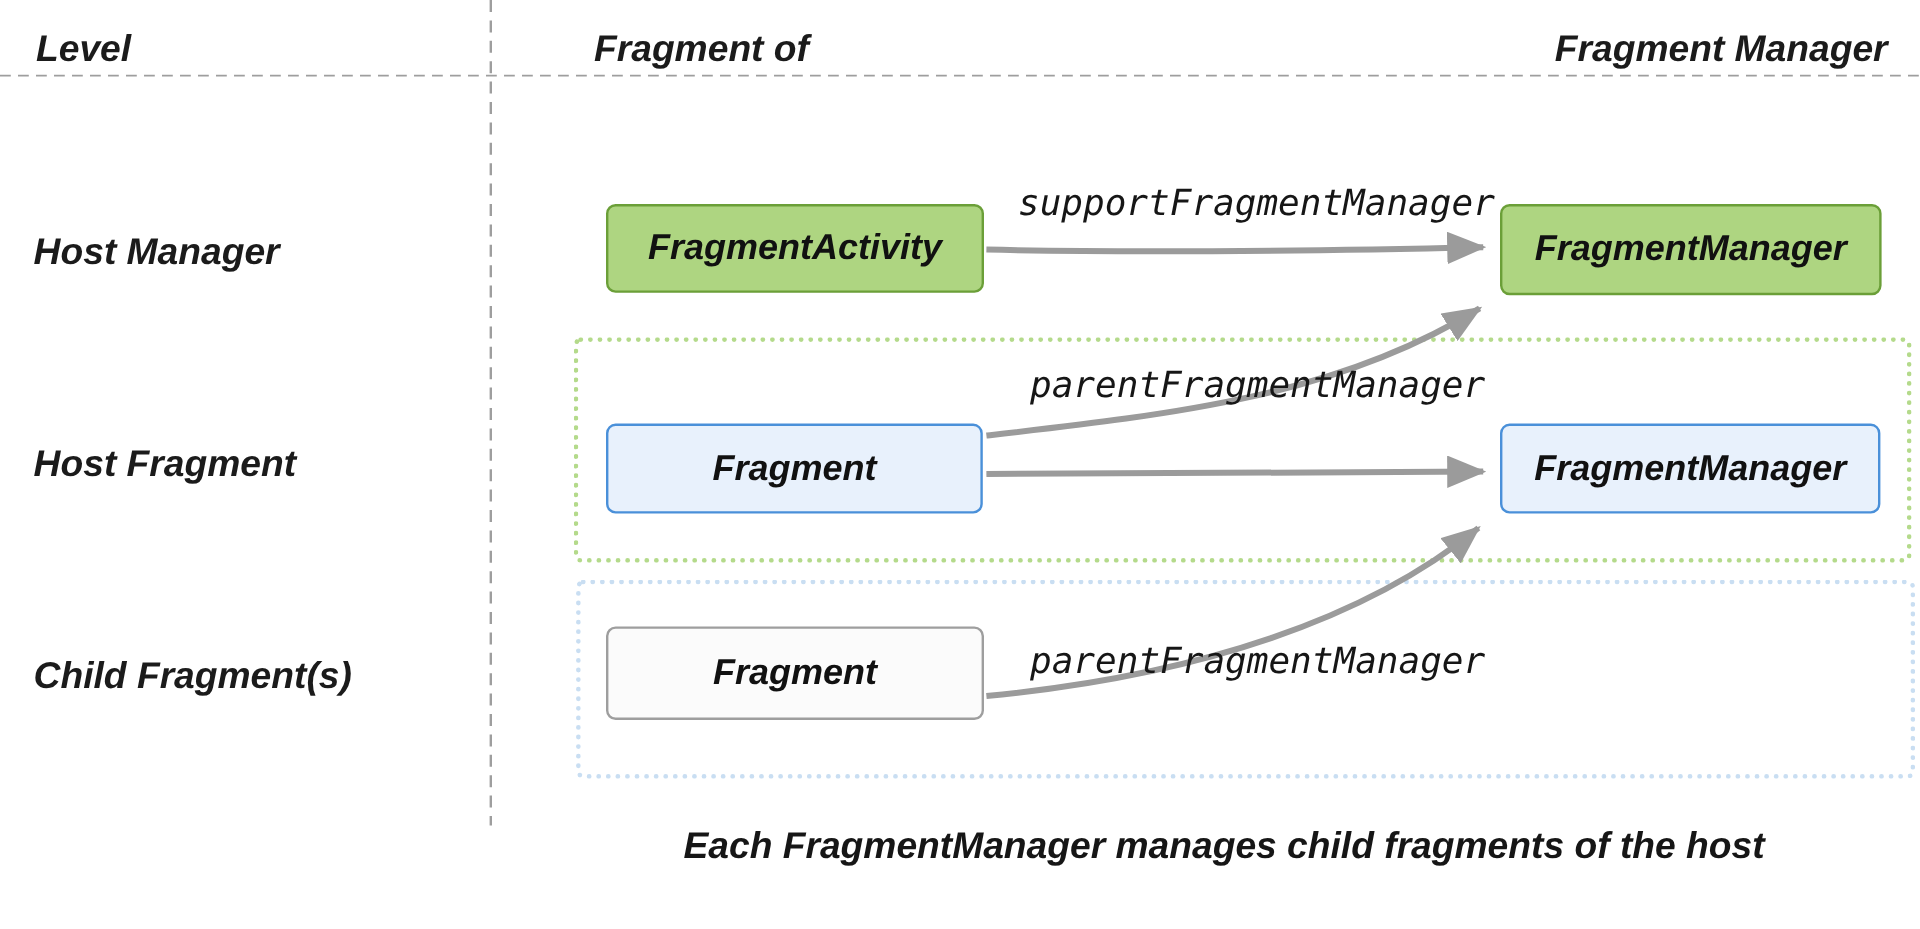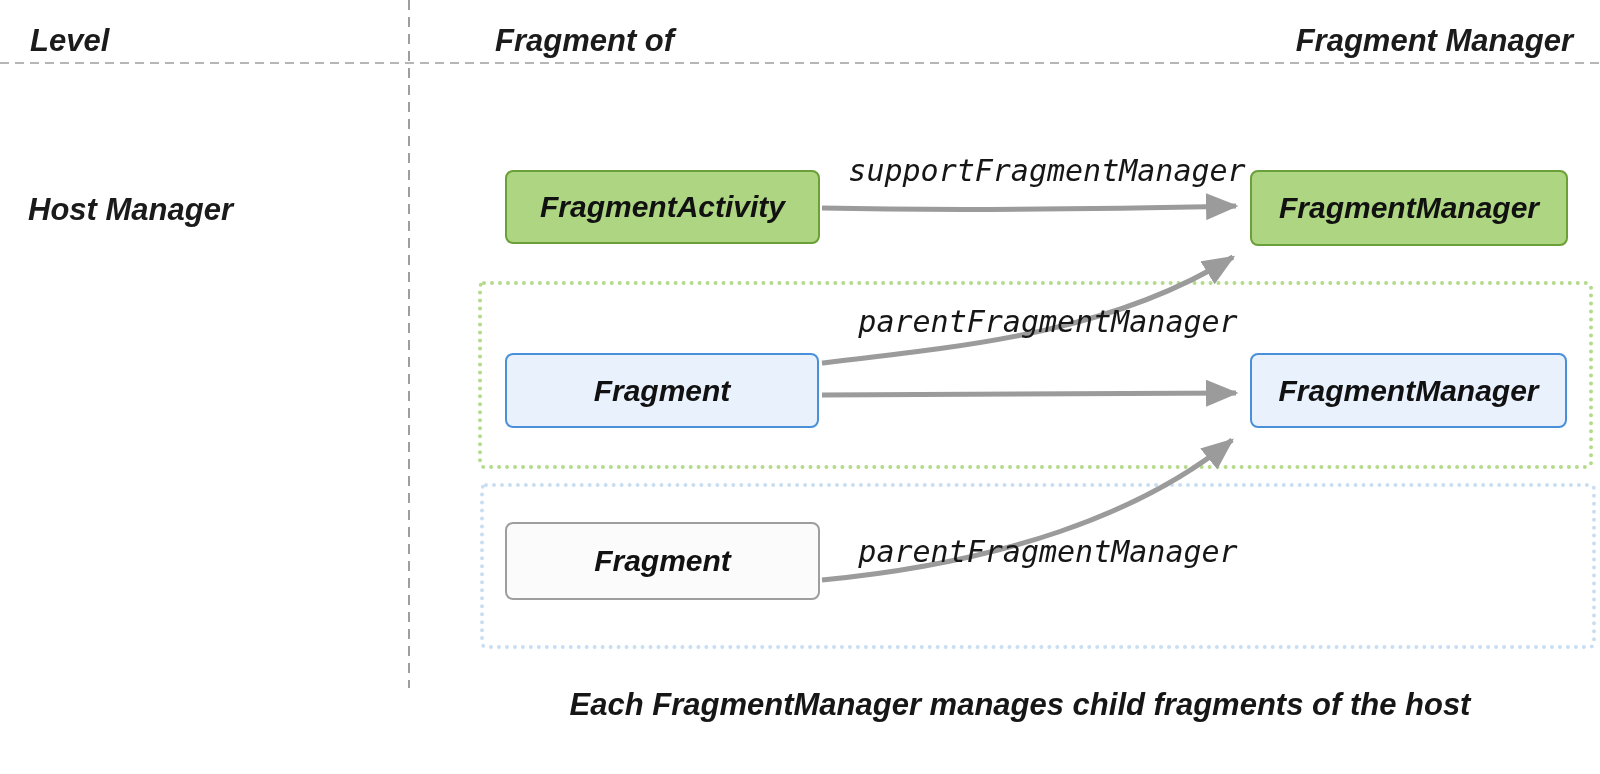--- a/index.html
+++ b/index.html
@@ -59,20 +59,22 @@
 </head>
 <body>
 
 <div class="canvas">
 
   <div class="col-header" id="hdr-level">Level</div>
   <div class="col-header" id="hdr-instance">Fragment of</div>
   <div class="col-header" id="hdr-fm">Fragment Manager</div>
 
   <div class="row-label" id="row-host-activity">Host Manager</div>
+  <div class="row-label" id="row-host-fragment">Host Fragment</div>
+  <div class="row-label" id="row-child-fragment">Child Fragment(s)</div>
 
   <div class="group" id="group-host-fragment"></div>
   <div class="group" id="group-child-fragment"></div>
 
   <svg class="wires" width="1600" height="774" viewBox="0 0 1600 774">
     <defs>
       <marker id="ah" markerUnits="strokeWidth" markerWidth="6.5" markerHeight="5.4" refX="6" refY="2.7" orient="auto">
         <path d="M0,0 L6.5,2.7 L0,5.4 Z" fill="#9b9b9b"></path>
       </marker>
     </defs>

